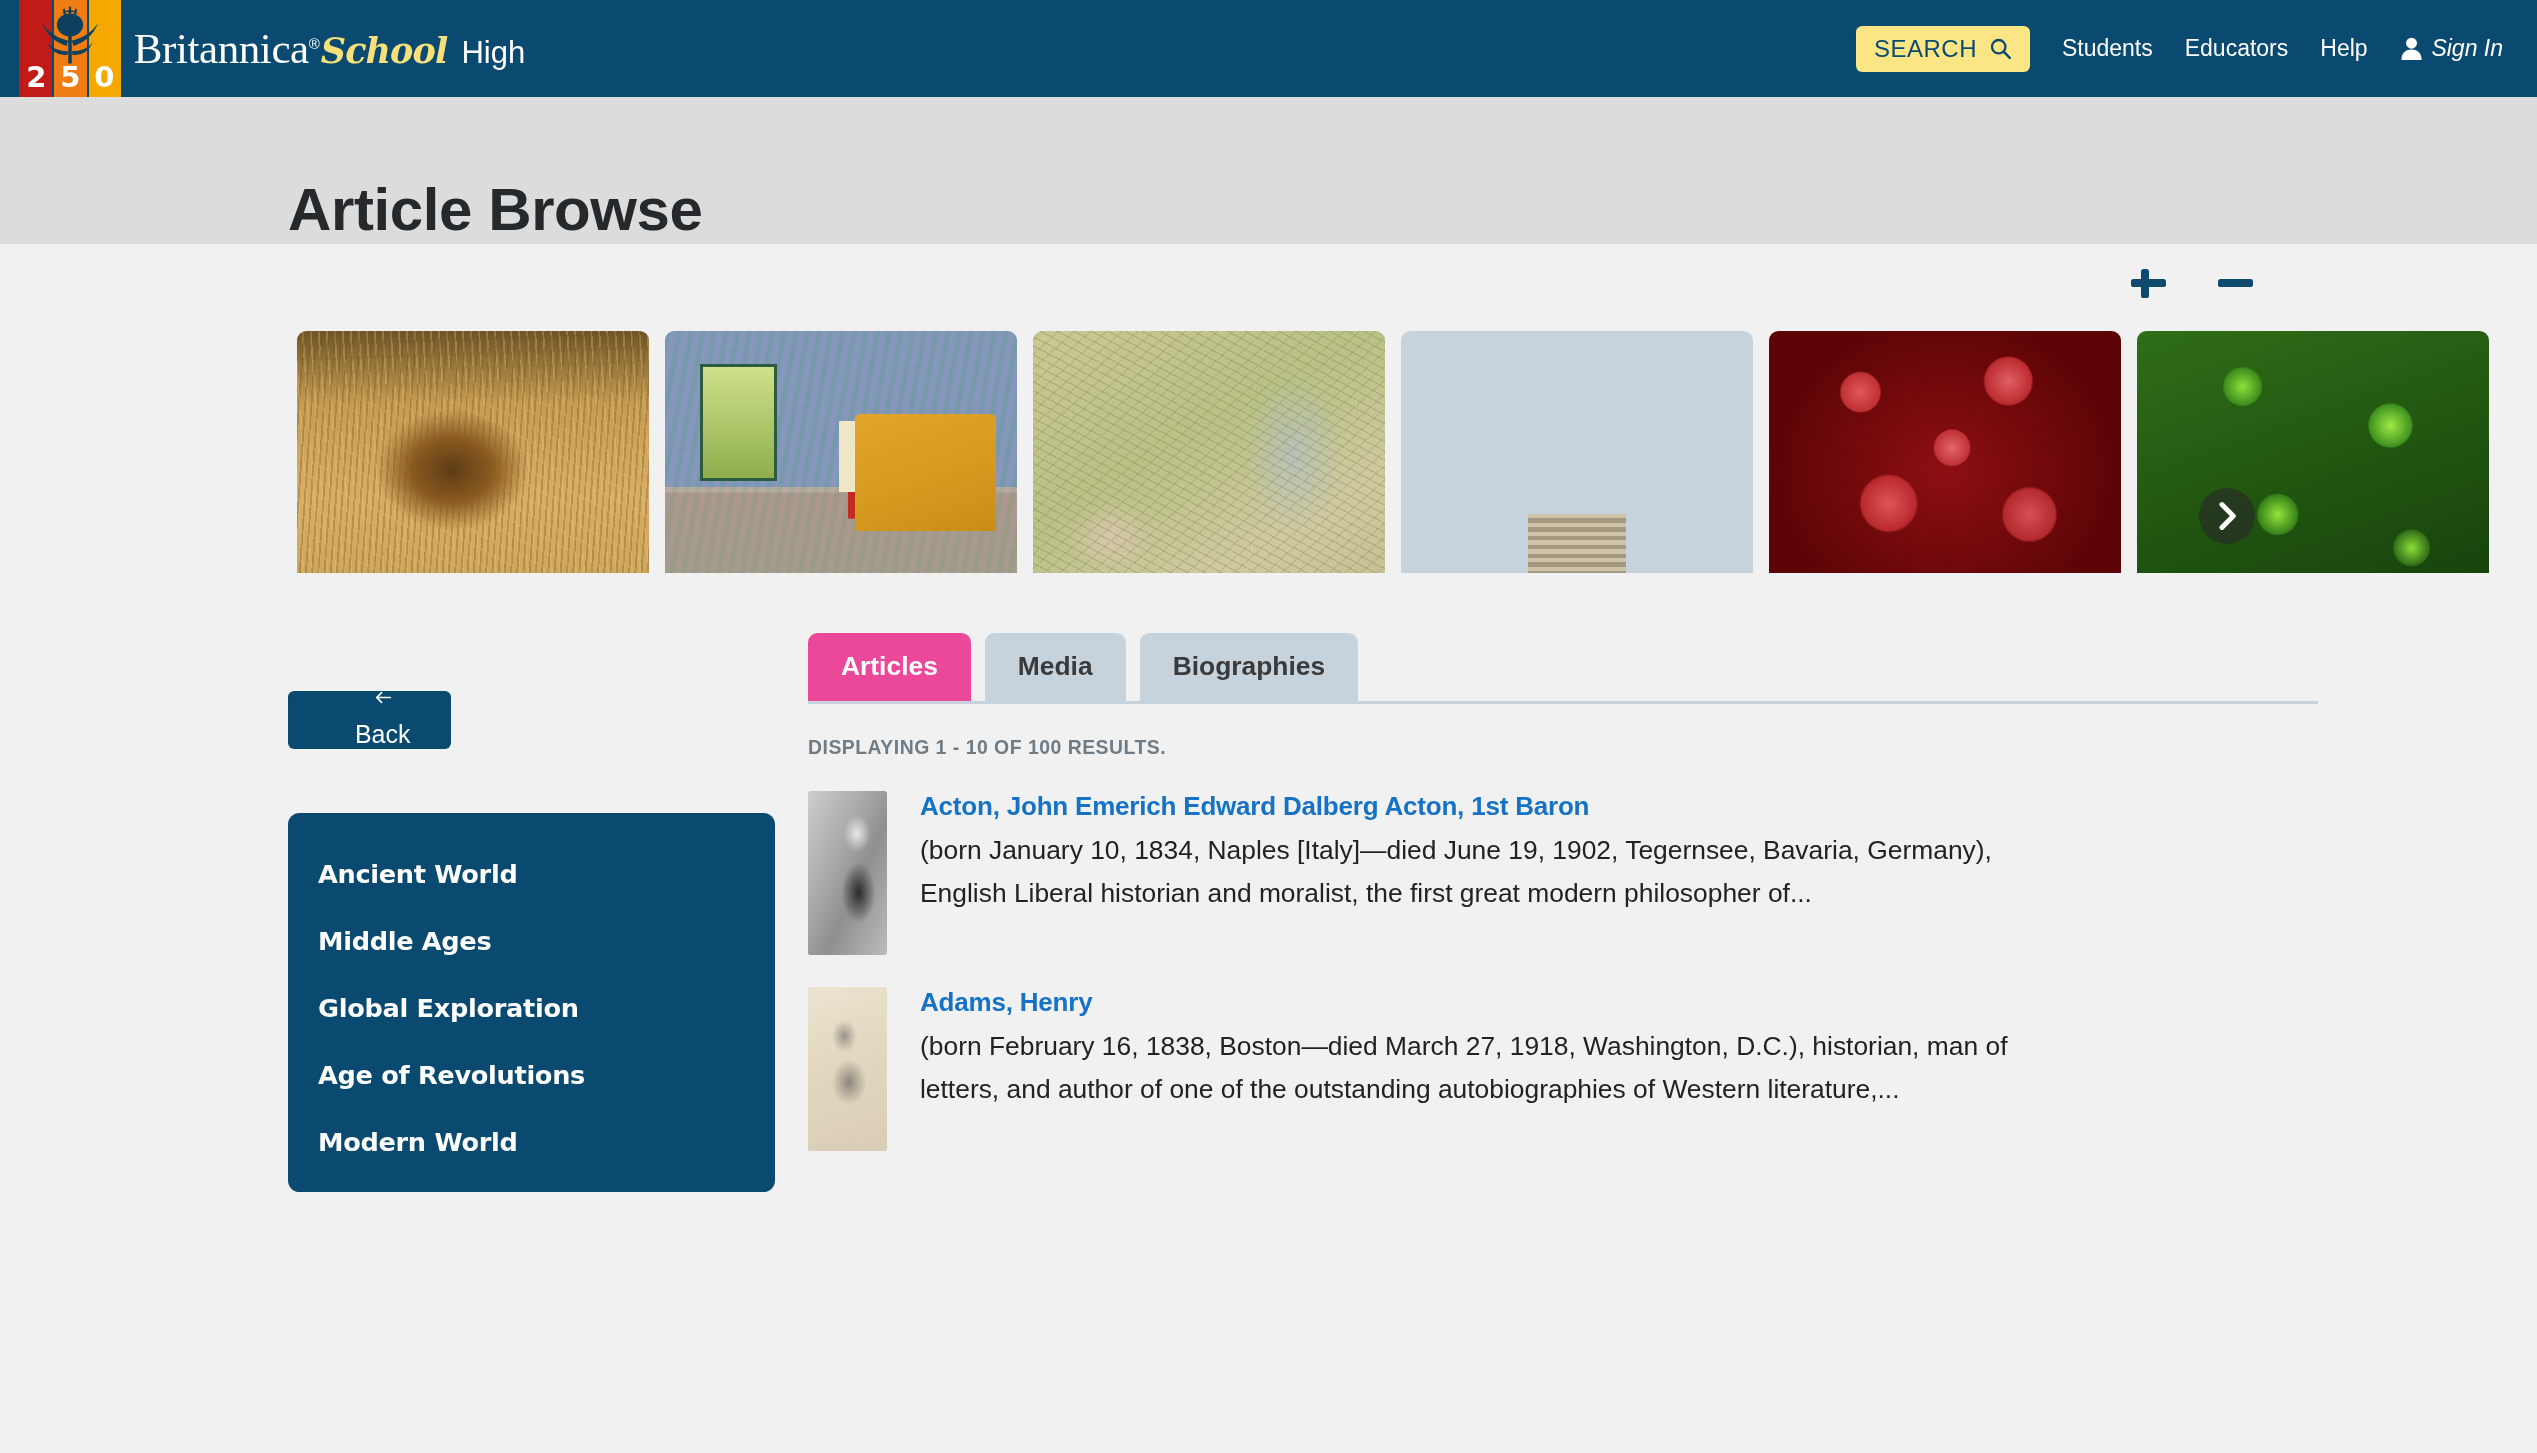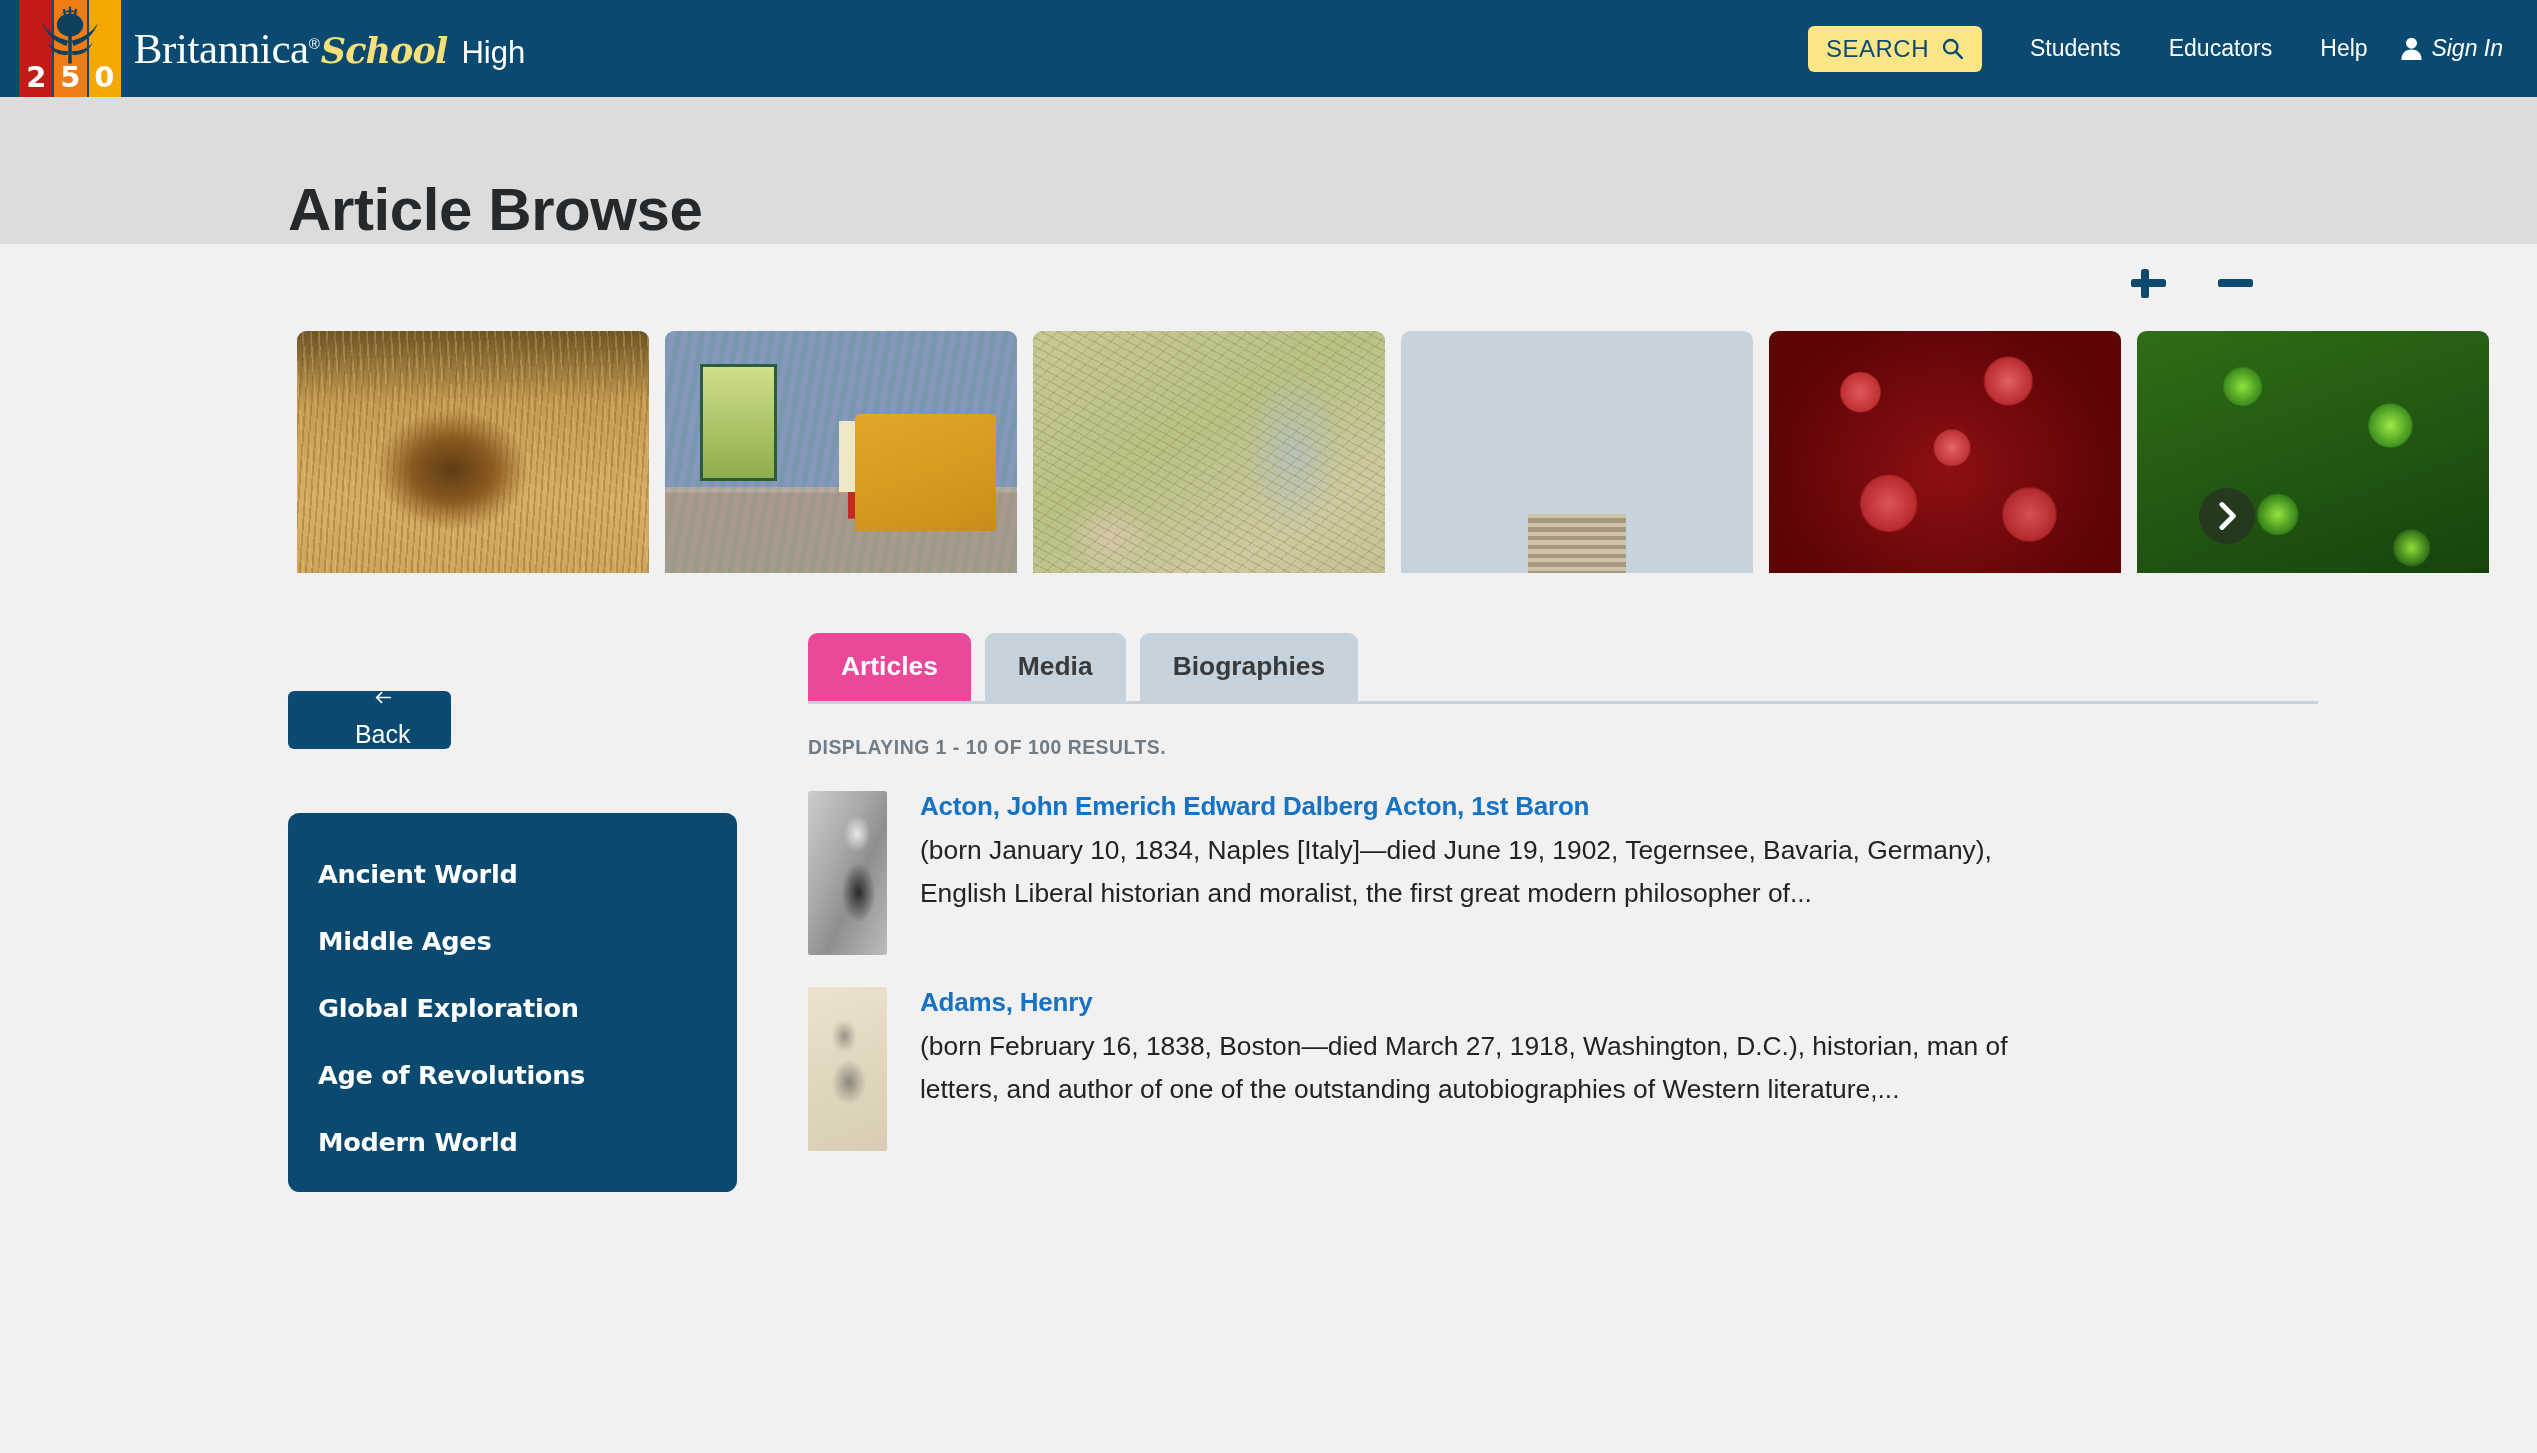--- a/index.html
+++ b/index.html
@@ -74,21 +74,21 @@
     background: #fbe585; color: #0a4a70;
     border: none; border-radius: 6.2px;
     height: 46px; padding: 0 17.6px;
     display: flex; align-items: center; gap: 12.3px;
     font-size: 24px; letter-spacing: 0.5px;
     cursor: pointer;
     font-family: "Liberation Sans", sans-serif;
   }
   .nav-link {
     color: #ffffff; font-size: 23px;
-    margin-left: 48px; text-decoration: none;
+    margin-left: 32px; text-decoration: none;
     cursor: pointer; white-space: nowrap;
   }
   .signin-wrap { display: flex; align-items: center; margin-left: 32px; gap: 8.8px; cursor: pointer; }
   .signin-wrap .nav-link { margin-left: 0; font-style: italic; }
 
   
   .title-band {
     width: 2538px; height: 147px;
     background: #dcdcdc;
     display: flex; align-items: flex-end;
@@ -226,21 +226,21 @@
     height: 58px; width: 163px;
     display: flex; align-items: center; gap: 16px;
     padding-left: 26.4px;
     font-size: 25px; cursor: pointer;
     margin-top: 58px;
     font-family: "Liberation Sans", sans-serif;
     flex-direction: column;
   }
   .subcat-panel {
     margin-top: 64px;
-    width: 449px;
+    width: 487px;
     background: #0a4a70;
     border-radius: 11.5px;
     padding: 46px 0 35px 30px;
   }
   .subcat-item {
     color: #ffffff;
     font-size: 25.6px; font-weight: bold;
     margin-bottom: 37px;
     cursor: pointer;
     font-family: "DejaVu Sans", sans-serif;

